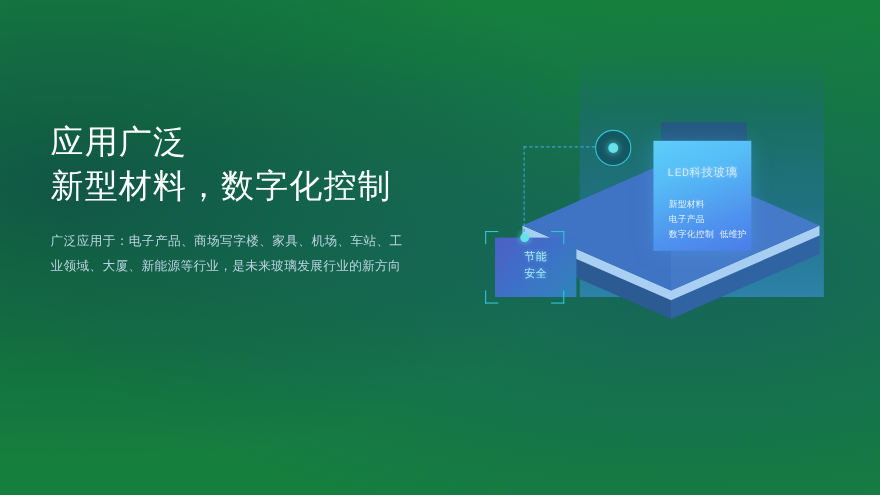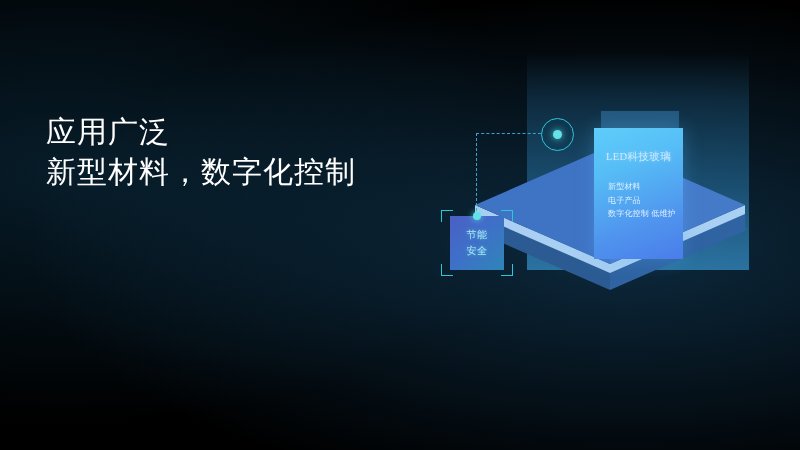--- a/index.html
+++ b/index.html
@@ -5,22 +5,22 @@
   html, body {
     margin: 0;
     padding: 0;
     background: #081f2e;
   }
   #stage {
     position: relative;
     width: 800px;
     height: 450px;
     overflow: hidden;
-    background: #000000;
-    font-family: Liberation Serif, serif;
+    background: #15803d;
+    font-family: Liberation Mono, monospace;
     -webkit-font-smoothing: antialiased;
   }
   
   .bg-vignette {
     position: absolute;
     inset: 0;
     background:
       radial-gradient(120% 90% at 78% 55%, rgba(23,77,115,0.55) 0%, rgba(10,42,62,0.0) 62%),
       radial-gradient(90% 80% at 8% 38%, rgba(13,52,76,0.55) 0%, rgba(10,42,62,0.0) 70%);
     pointer-events: none;
@@ -90,21 +90,21 @@
     top: 111px;
     width: 78px;
     height: 18px;
     background: #24597f;
   }
   .glass-panel {
     position: absolute;
     left: 174px;
     top: 128px;
     width: 89px;
-    height: 131px;
+    height: 100px;
     background: linear-gradient(160deg, #5ecdfa 0%, #56bdf6 30%, #4f93ee 72%, #4a7de9 100%);
     box-shadow: 0 0 18px rgba(86,180,246,0.30);
   }
   .glass-title {
     position: absolute;
     left: 0;
     right: 0;
     top: 22px;
     text-align: center;
     color: #cfeaff;
@@ -167,21 +167,21 @@
     position: absolute;
     left: 21px;
     top: 210px;
     width: 72px;
     height: 66px;
   }
   .label-box {
     position: absolute;
     left: 9px;
     top: 6px;
-    width: 54px;
+    width: 74px;
     height: 54px;
     background: linear-gradient(135deg, #4b5fc4 0%, #3f6fc9 45%, #2f85b8 100%);
     display: flex;
     flex-direction: column;
     align-items: center;
     justify-content: center;
   }
   .label-box span {
     color: #a8ecf6;
     font-size: 10px;
@@ -217,20 +217,21 @@
 
 <div id="stage">
 
   <div class="bg-vignette"></div>
 
   <div class="text-block">
     <div class="headline">
       <span>应用广泛</span>
       <span class="line2">新型材料，数字化控制</span>
     </div>
+    <div class="paragraph">广泛应用于：电子产品、商场写字楼、家具、机场、车站、工业领域、大厦、新能源等行业，是未来玻璃发展行业的新方向</div>
   </div>
 
   <div class="graphic">
 
     <div class="light-column"></div>
 
     <svg class="iso-svg" viewBox="0 0 380 450">
 
       <polygon points="190,288 325,229 190,170 55,229" fill="none" stroke="#3a7ca8" stroke-width="1.3" stroke-dasharray="5 4" opacity="0.85"></polygon>
 

